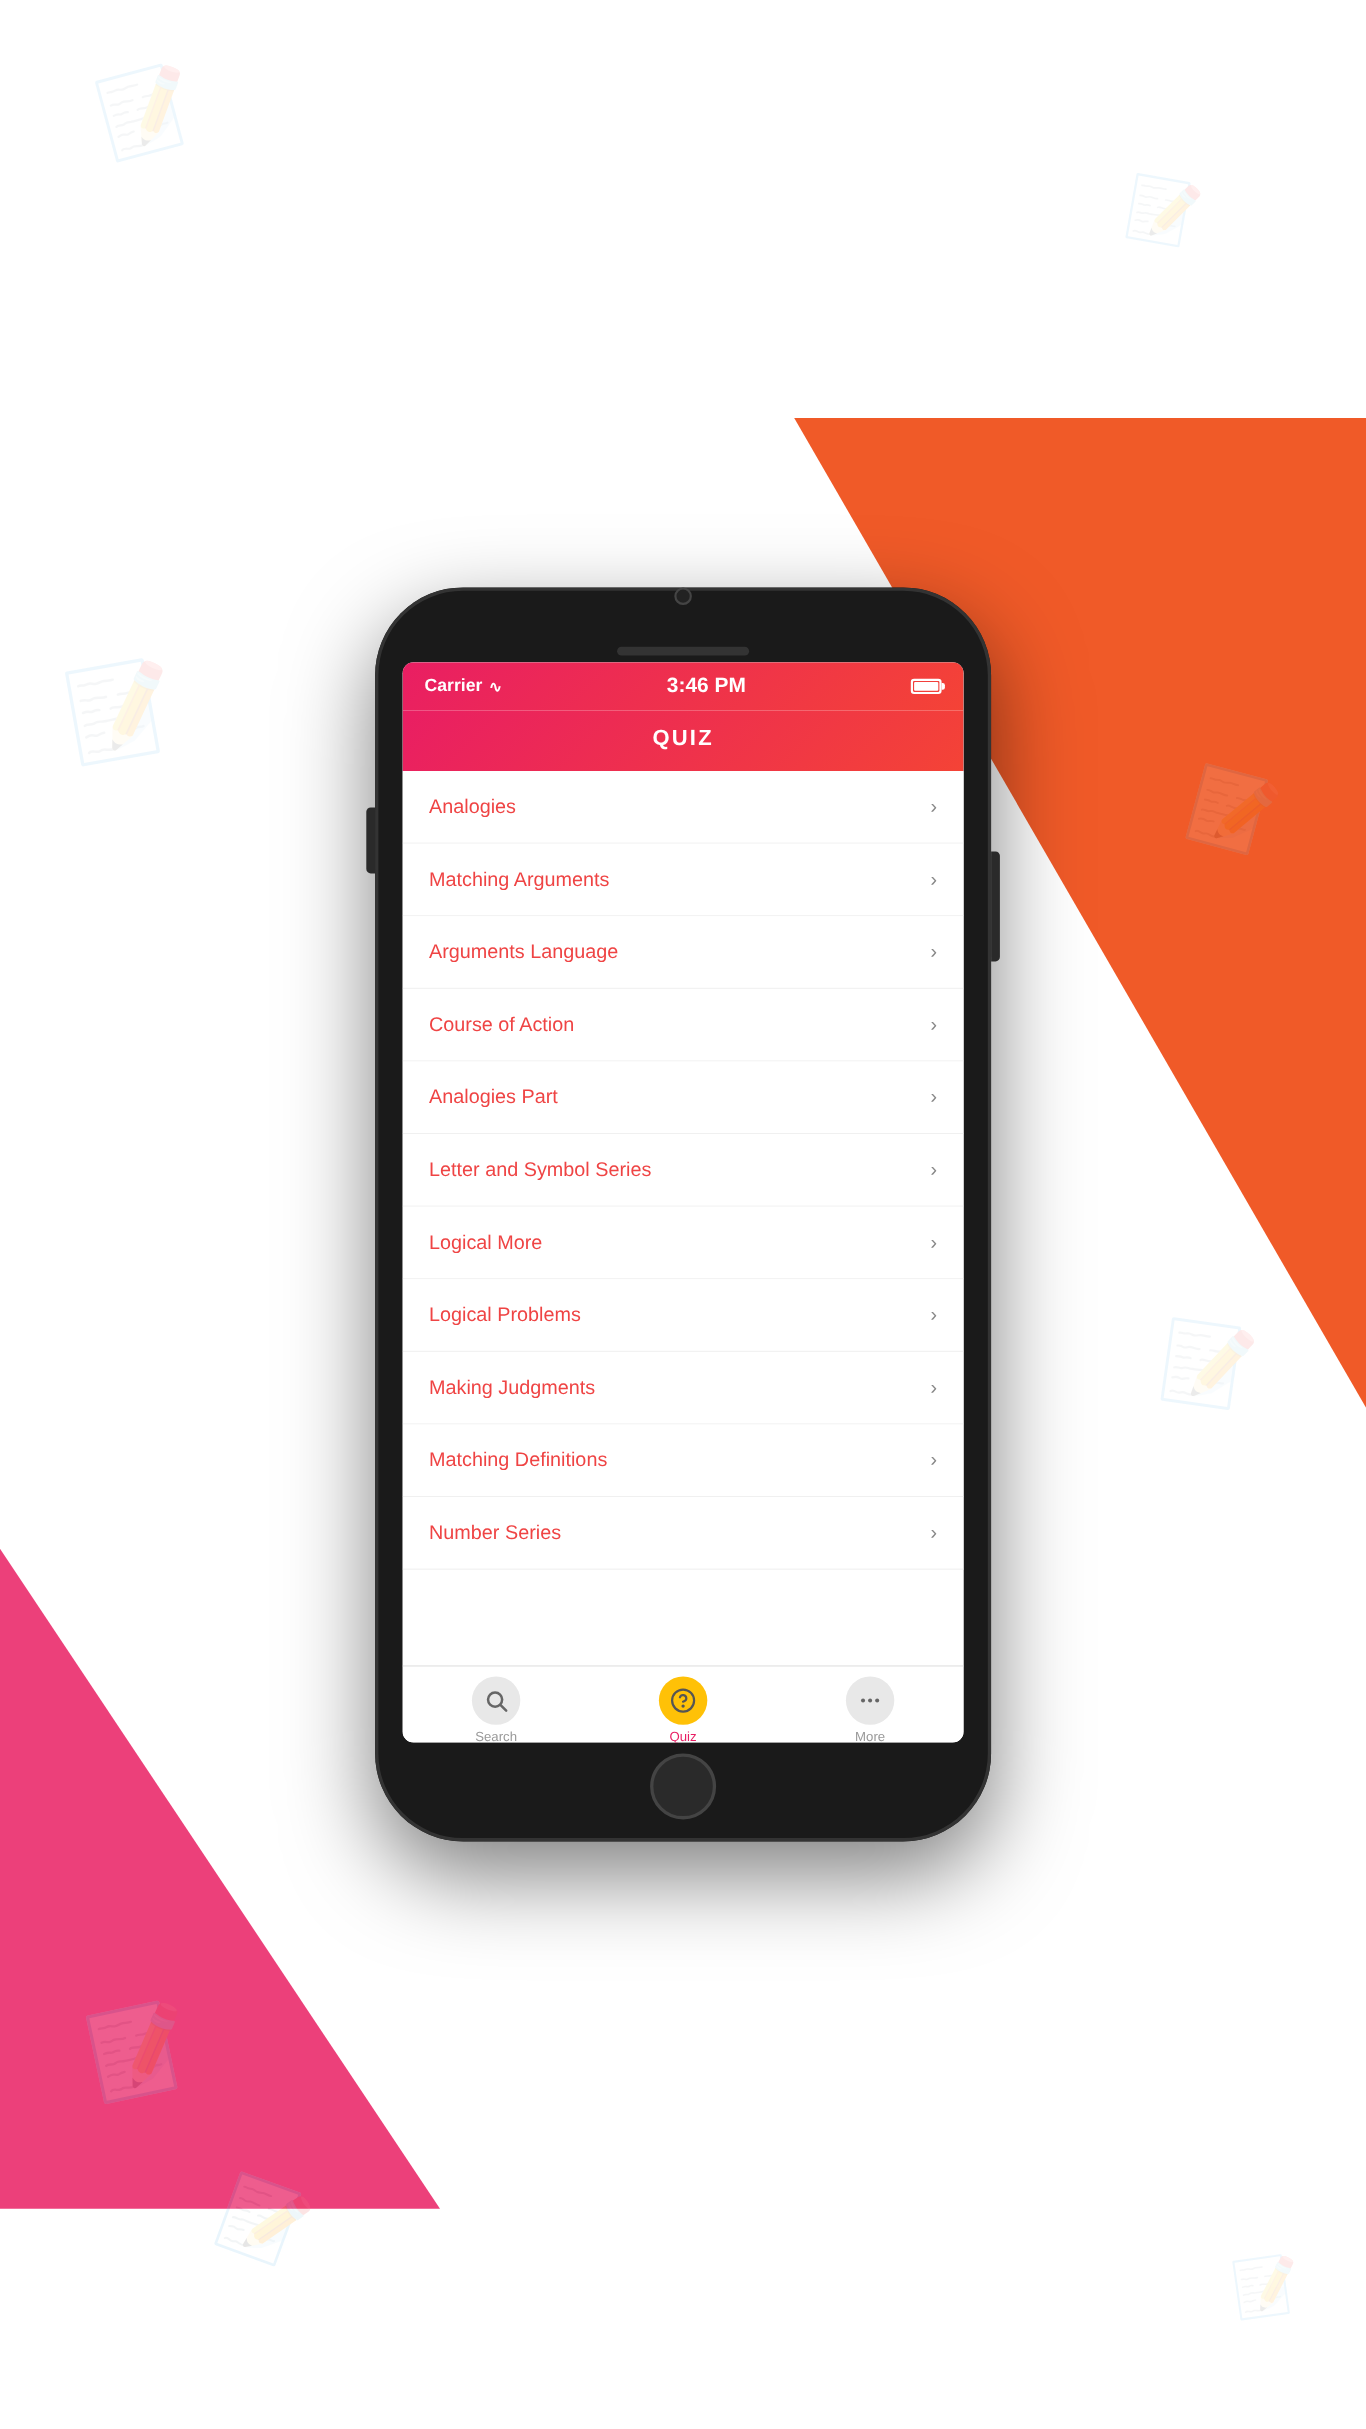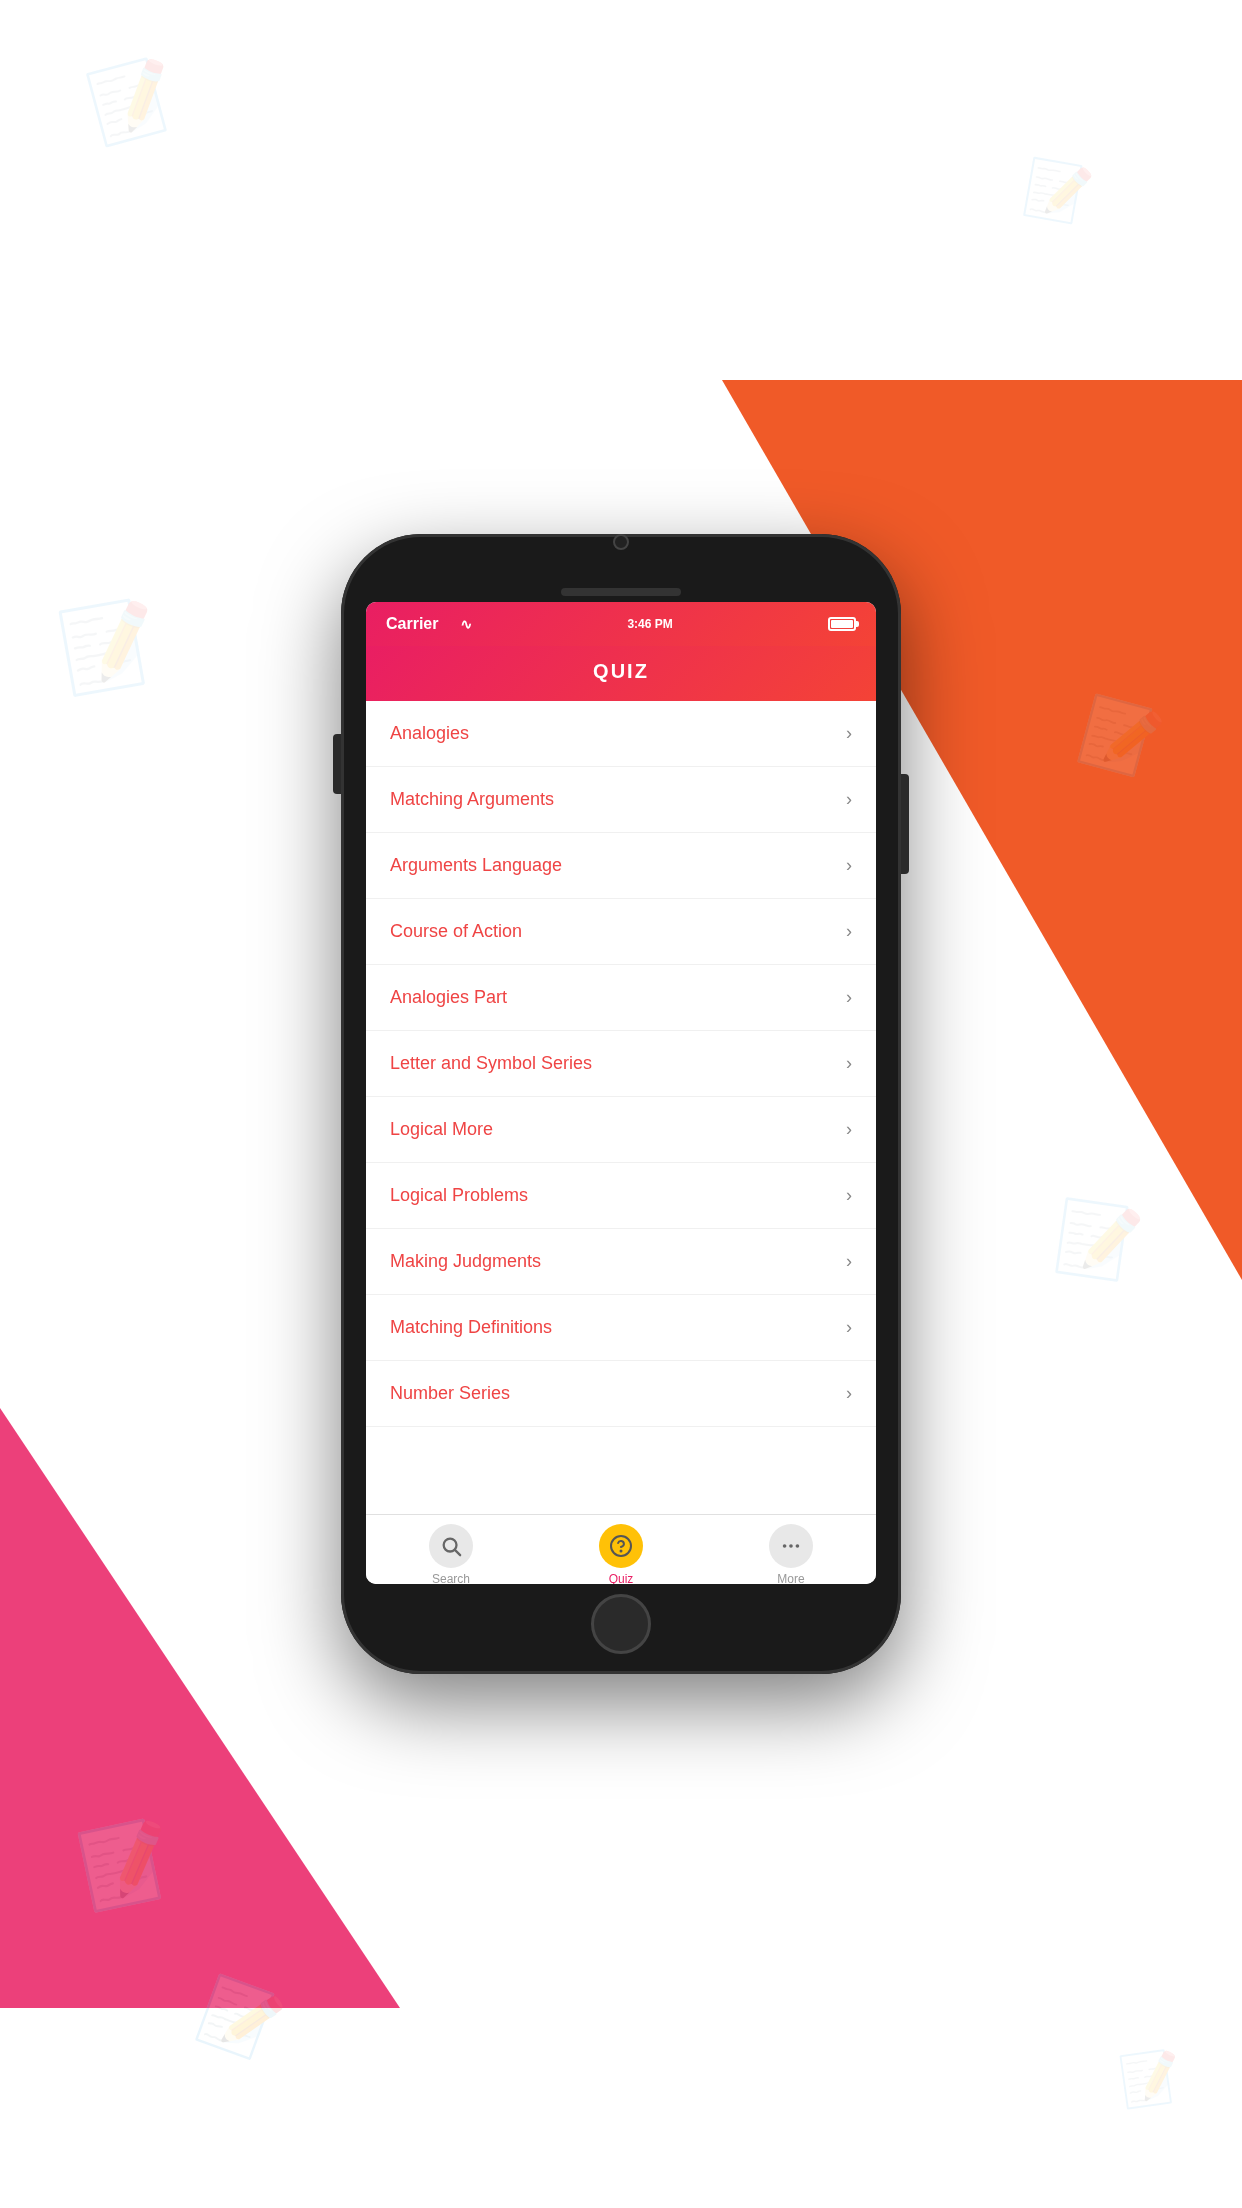--- a/index.html
+++ b/index.html
@@ -128,31 +128,31 @@
       height: 44px;
       flex-shrink: 0;
     }
 
     .status-carrier {
       color: white;
       font-size: 16px;
       font-weight: 600;
       display: flex;
       align-items: center;
-      gap: 22px;
+      gap: 6px;
     }
 
     .wifi-icon {
       display: inline-block;
       font-size: 14px;
     }
 
     .status-time {
       color: white;
-      font-size: 12px;
+      font-size: 19px;
       font-weight: 600;
     }
 
     .status-battery {
       color: white;
       font-size: 14px;
       display: flex;
       align-items: center;
     }
 

